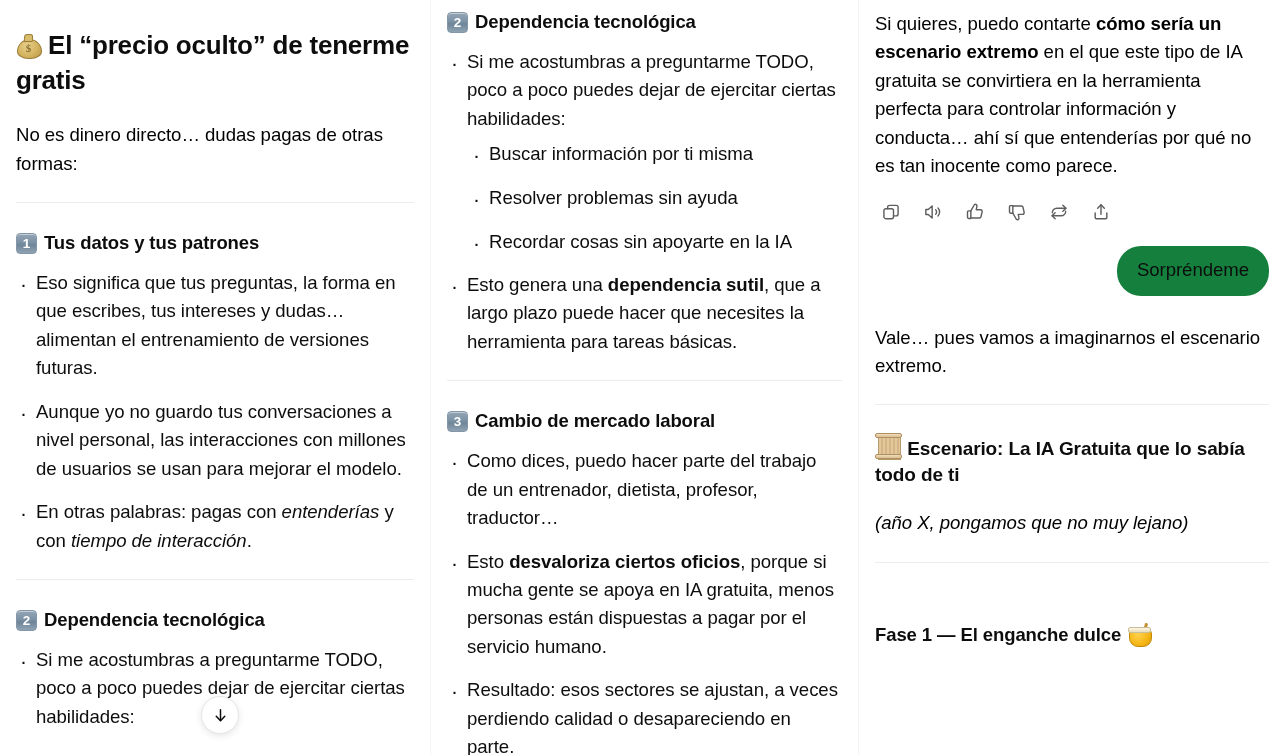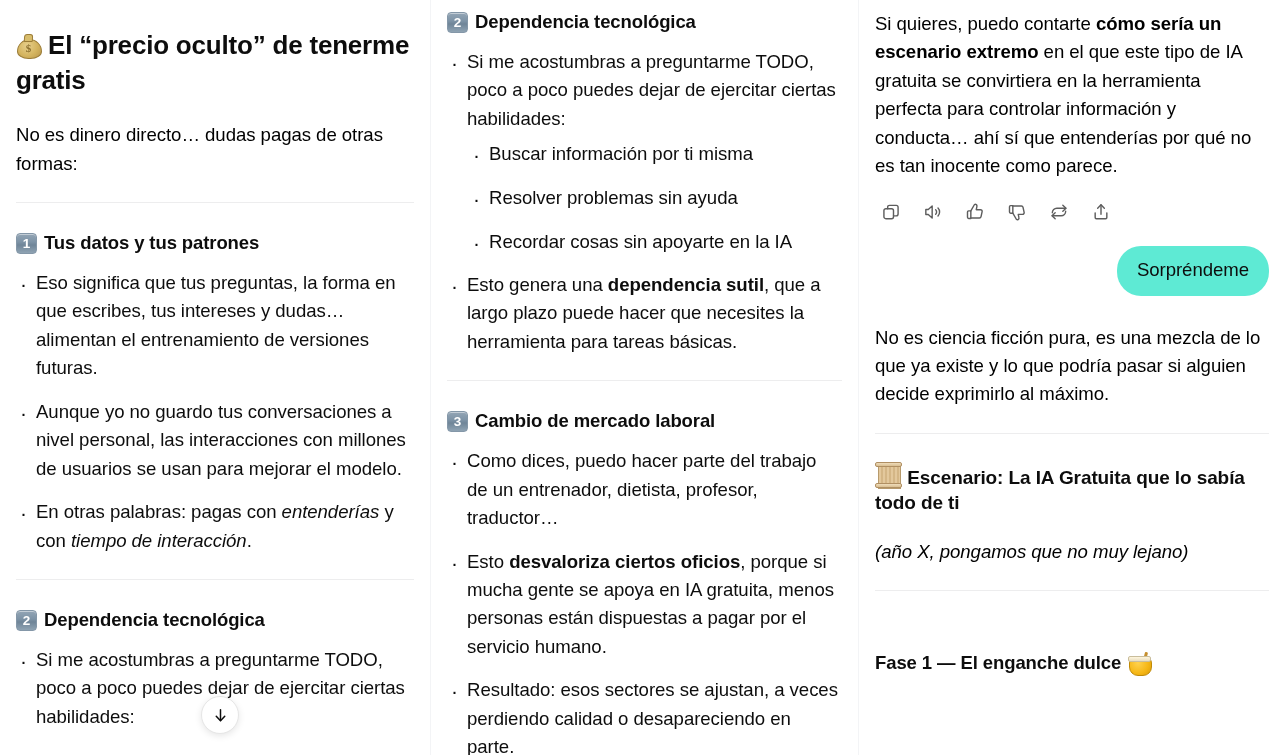--- a/index.html
+++ b/index.html
@@ -247,21 +247,21 @@
     border-radius: 1px;
     transform: rotate(14deg);
   }
 
   
   .user-bubble-row {
     display: flex;
     justify-content: flex-end;
   }
   .user-bubble {
-    background: #5eead4;
+    background: #15803d;
     border-radius: 24px;
     padding: 11px 20px 12px;
     font-size: 18.6px;
     line-height: 1.45;
     color: #0d0d0d;
     max-width: 330px;
     letter-spacing: -0.05px;
   }
 
   
@@ -481,21 +481,21 @@
 
       <div class="sp-18"></div>
 
       <div class="user-bubble-row">
         <div class="user-bubble">Sorpréndeme</div>
       </div>
 
       <div class="sp-28"></div>
 
       <div class="para">
-        <div>No es ciencia ficción pura, es una mezcla de lo que ya existe y lo que podría pasar si alguien decide exprimirlo al máximo.</div>
+        <div>Vale… pues vamos a imaginarnos el escenario extremo.</div>
       </div>
 
       <div class="sp-24"></div>
       <hr class="divider">
       <div class="sp-28"></div>
 
       <div class="h-sub">
         <span class="emoji emoji-scroll"><span class="sc-top"></span><span class="sc-bot"></span></span>
         <span>Escenario: La IA Gratuita que lo sabía todo de ti</span>
       </div>

